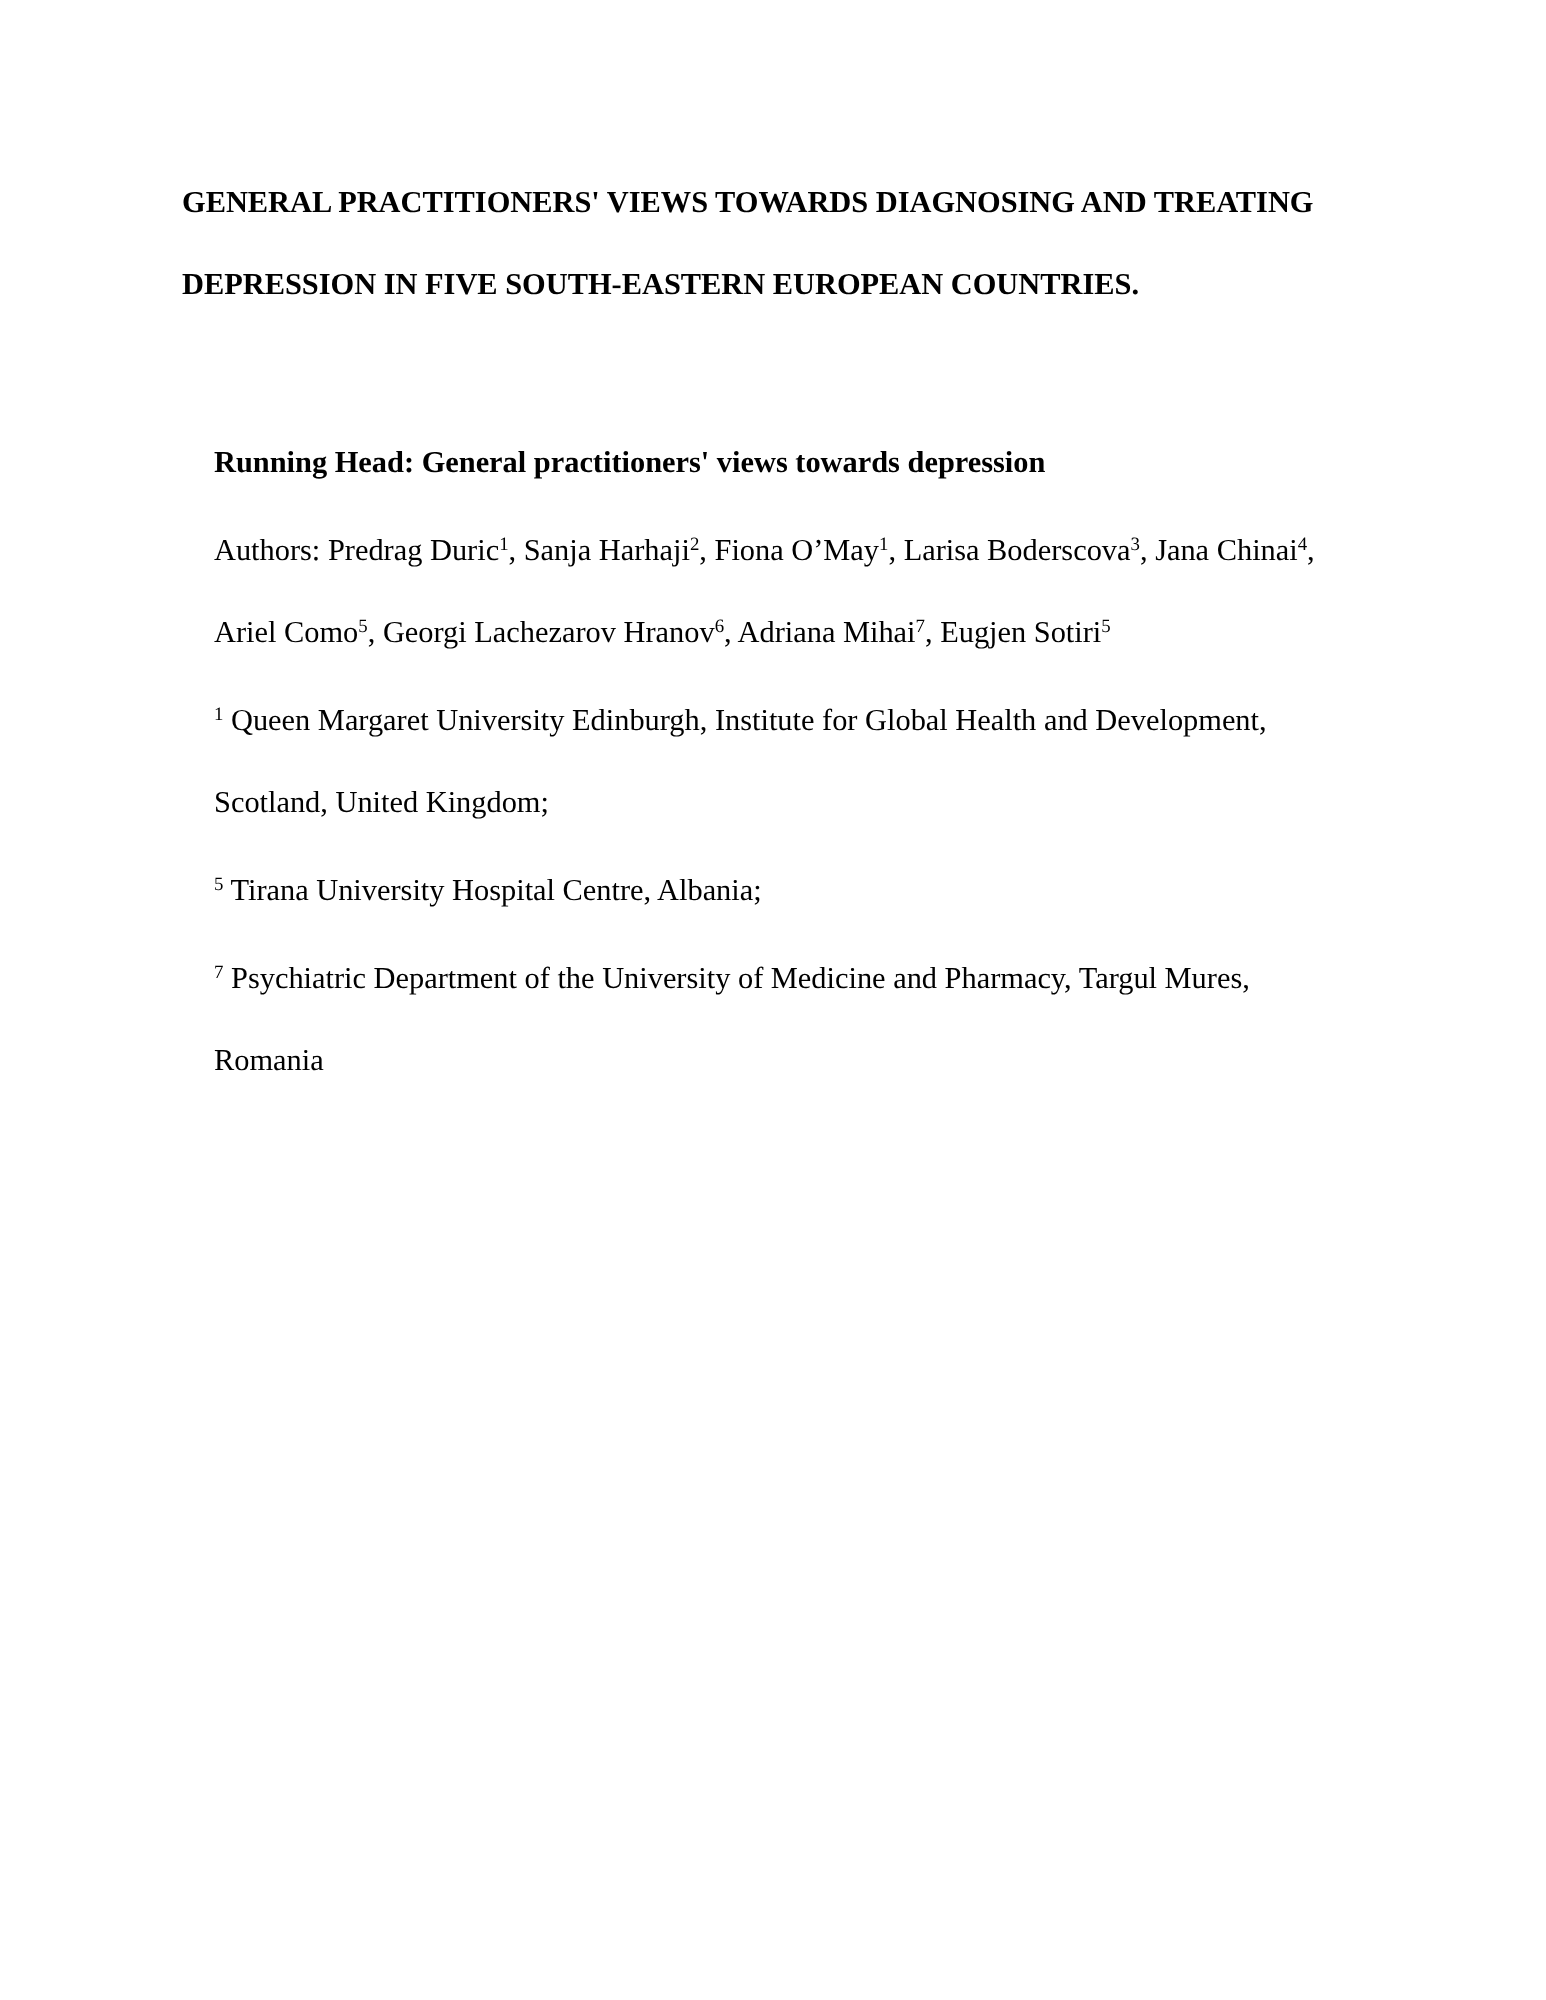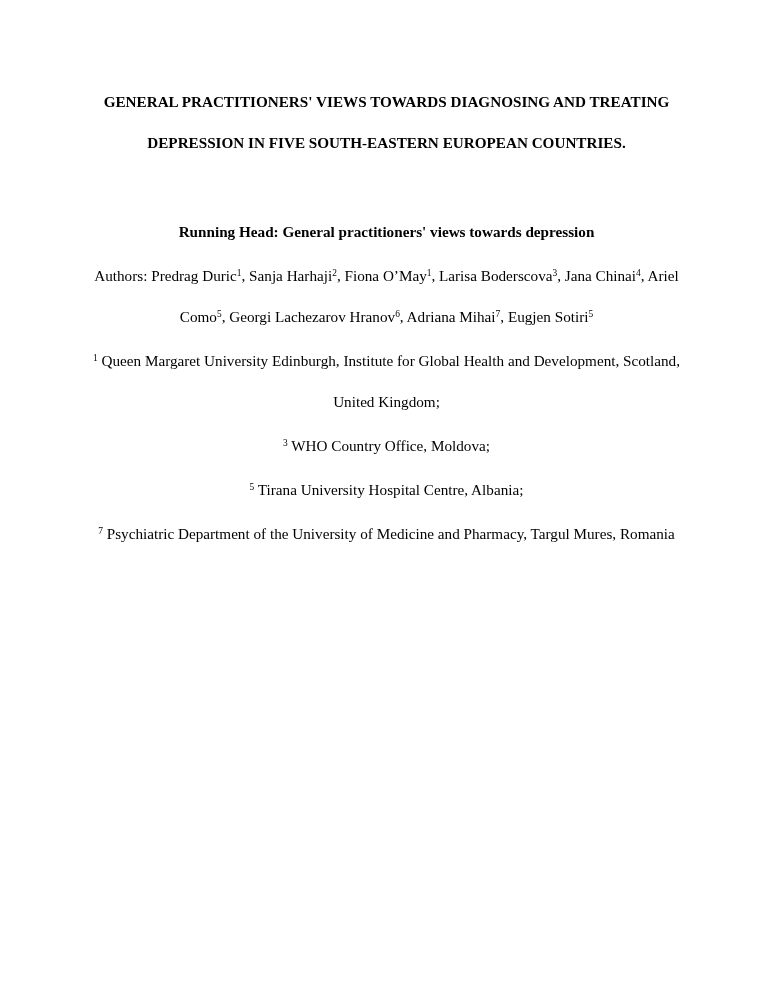--- a/index.html
+++ b/index.html
@@ -10,24 +10,23 @@
   .page {
     box-sizing: border-box;
     width: 773px;
     height: 727px;
     background: #ffffff;
     padding: 81px 91px 0 91px;
     font-family: "Liberation Serif", "DejaVu Serif", serif;
     font-size: 15.2px;
     color: #000000;
     overflow: hidden;
-    text-align: center;
   }
   .page p {
-    margin: 0 0 3px 0;
+    margin: 0 0 3px 16px;
     line-height: 41px;
   }
   .title {
     font-weight: bold;
     margin: 0 0 48px 0;
   }
   .title-line {
     line-height: 41px;
   }
   .running-head {
@@ -50,19 +49,18 @@
     <div class="title-line">GENERAL PRACTITIONERS' VIEWS TOWARDS DIAGNOSING AND TREATING</div>
     <div class="title-line">DEPRESSION IN FIVE SOUTH-EASTERN EUROPEAN COUNTRIES.</div>
   </div>
 
   <p class="running-head">Running Head: General practitioners' views towards depression</p>
 
   <p class="authors"><span>Authors: </span><span>Predrag Duric</span><sup>1</sup>, <span>Sanja Harhaji</span><sup>2</sup>, <span>Fiona O’May</span><sup>1</sup>, <span>Larisa Boderscova</span><sup>3</sup>, <span>Jana Chinai</span><sup>4</sup>, <span>Ariel Como</span><sup>5</sup>, <span>Georgi Lachezarov Hranov</span><sup>6</sup>, <span>Adriana Mihai</span><sup>7</sup>, <span>Eugjen Sotiri</span><sup>5</sup></p>
 
   <div id="affiliations">
       <p><sup>1</sup> Queen Margaret University Edinburgh, Institute for Global Health and Development, Scotland, United Kingdom;</p>
-      <p><sup>3</sup> WHO Country Office, Moldova;</p>
       <p><sup>5</sup> Tirana University Hospital Centre, Albania;</p>
       <p><sup>7</sup> Psychiatric Department of the University of Medicine and Pharmacy, Targul Mures, Romania</p>
     </div>
 
 
 </div>
 
 </body></html>

